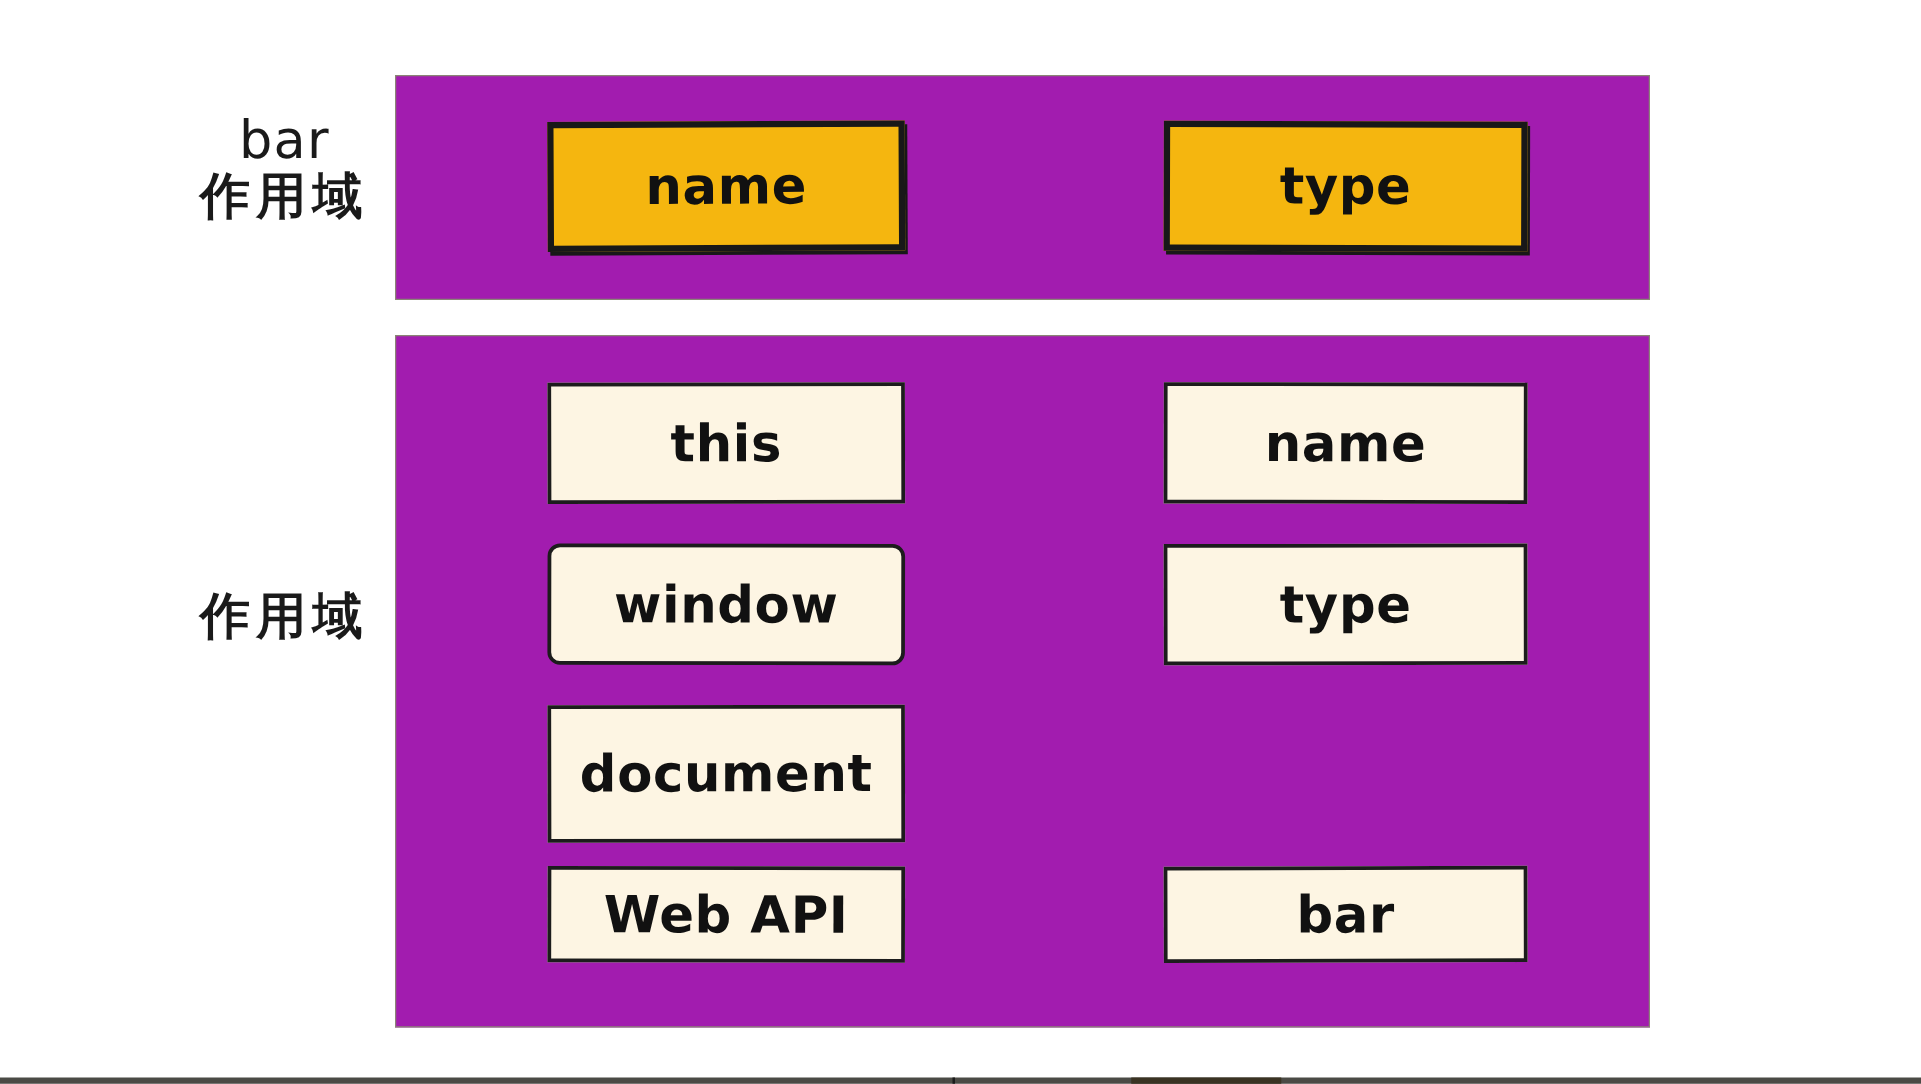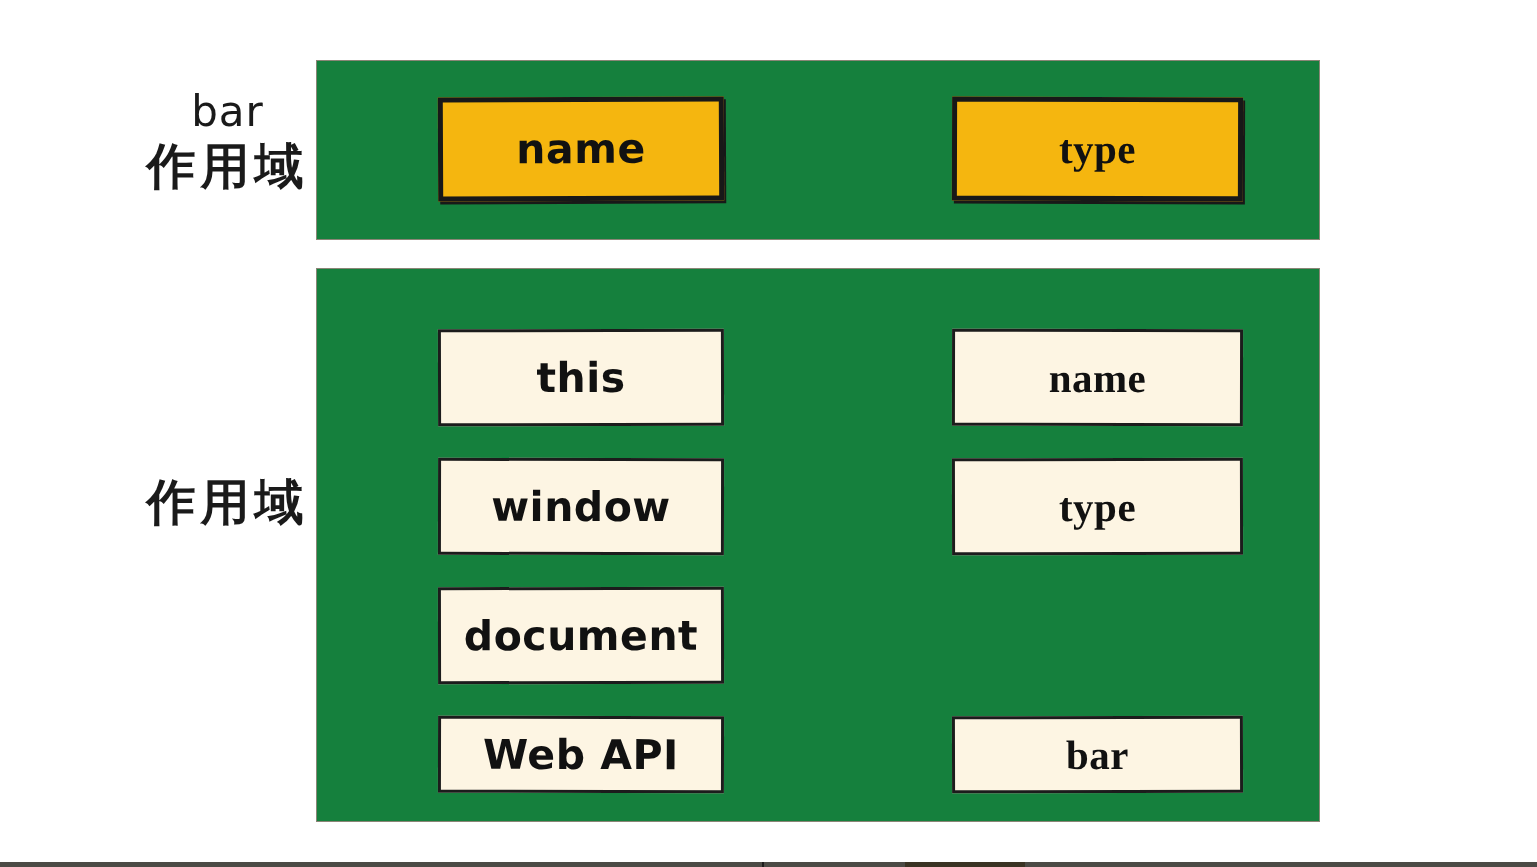--- a/index.html
+++ b/index.html
@@ -31,33 +31,33 @@
   }
   .scope-label .line-latin {
     display: block;
     font-family: "DejaVu Sans", sans-serif;
     font-size: 42px;
     font-weight: 400;
     letter-spacing: 1px;
   }
   .scope-label .line-cjk {
     display: block;
-    font-family: Liberation Serif, serif;
-    font-size: 49px;
+    font-family: Liberation Mono, monospace;
+    font-size: 40px;
     font-weight: 700;
     letter-spacing: 5px;
   }
 
   #label-bar-scope  { left: 120px; top: 86px;  width: 215px; }
   #label-global-scope { left: 120px; top: 473px; width: 215px; }
 
   
   .panel {
     position: absolute;
-    background: #15803d;
+    background: #a21caf;
     border: 1.5px solid #8a8576;
     box-sizing: border-box;
   }
   #panel-bar-scope {
     left: 316px;
     top: 60px;
     width: 1004px;
     height: 180px;
   }
   #panel-global-scope {
@@ -85,40 +85,39 @@
   
   .var-box.highlight {
     background: #f5b60f;
     border: 5px solid #181818;
     box-shadow: 2px 3px 0 0 #181818;
   }
   
   .var-box.plain {
     background: #fdf5e3;
     border: 3px solid #1c1c1c;
-    margin-top: 23px;
   }
 
   .col-left  { left: 121px; width: 286px; }
-  .col-right { left: 635px; width: 291px; font-family: Liberation Serif, serif; }
+  .col-right { left: 614px; width: 291px; }
 
   
   .row-bar { top: 36px; height: 104px; }
 
   
   .row-g1 { top: 37px;  height: 97px; }
   .row-g2 { top: 166px; height: 97px; }
-  .row-g3 { top: 295px; height: 97px; }
+  .row-g3 { top: 295px; height: 110px; }
   .row-g4 { top: 424px; height: 77px; }
 
   
   #box-bar-name  { transform: rotate(-0.25deg); }
   #box-bar-type  { transform: rotate(0.15deg); }
   #box-g-this    { transform: rotate(-0.12deg); }
-  #box-g-window  { transform: rotate(0.1deg); }
+  #box-g-window  { transform: rotate(0.1deg); border-radius: 10px; }
   #box-g-document{ transform: rotate(-0.1deg); }
   #box-g-webapi  { transform: rotate(0.12deg); }
   #box-g-name    { transform: rotate(0.1deg); }
   #box-g-type    { transform: rotate(-0.1deg); }
   #box-g-foo     { transform: rotate(0.08deg); }
   #box-g-bar     { transform: rotate(-0.14deg); }
 
   
   #bottom-strip {
     position: absolute;

